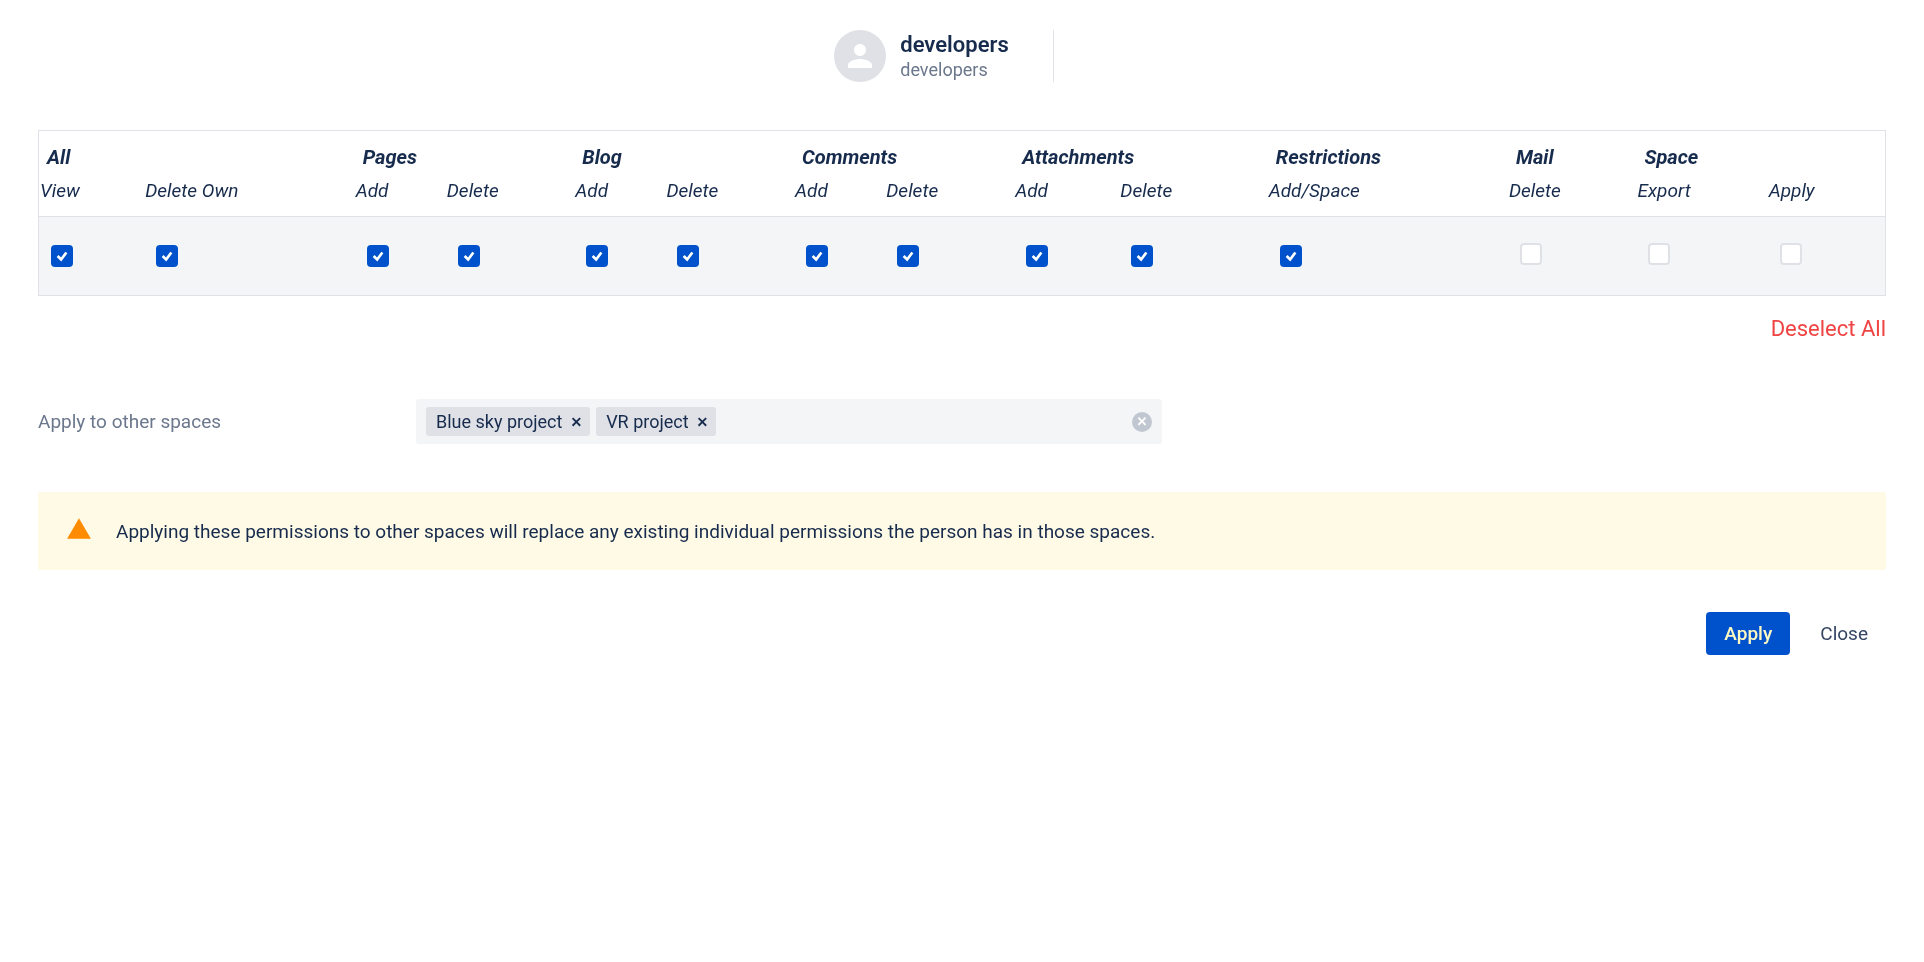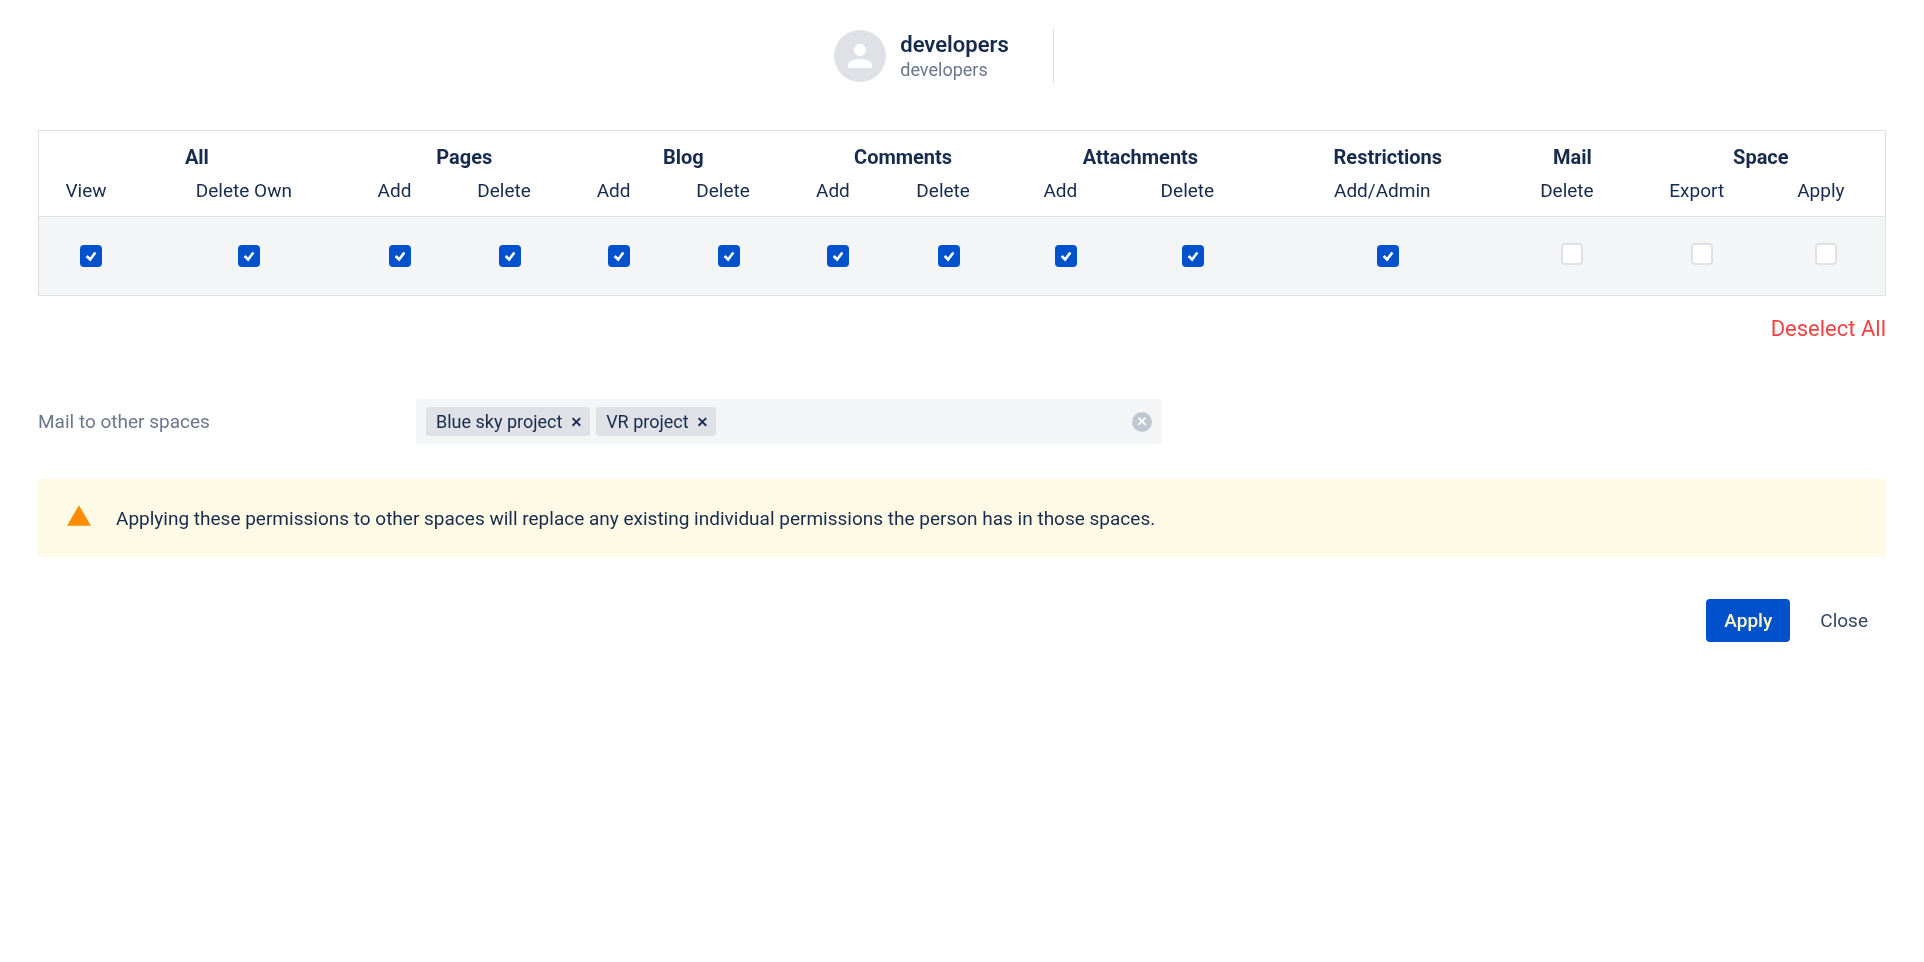--- a/index.html
+++ b/index.html
@@ -61,22 +61,23 @@
       color: #6B778C;
       margin-top: 2px;
     }
     .perm-table {
       width: 100%;
       border: 1px solid #DFE1E6;
       border-radius: 3px;
       border-collapse: collapse;
     }
     .perm-table th, .perm-table td {
-      text-align: center;
+      text-align: left;
       vertical-align: middle;
+      font-style: italic;
     }
     .group-header th {
       font-size: 20px;
       font-weight: 700;
       color: #172B4D;
       padding: 14px 8px 6px 8px;
     }
     .sub-header th {
       font-size: 19px;
       font-weight: 400;
@@ -169,21 +170,21 @@
       align-items: center;
       justify-content: center;
       cursor: pointer;
       font-size: 13px;
       font-weight: 700;
     }
     .warning-box {
       background: #FFFAE6;
       border-radius: 3px;
       padding: 24px 28px;
-      margin-top: 35px;
+      margin-top: 48px;
       display: flex;
       align-items: center;
       gap: 24px;
     }
     .warning-icon svg {
       width: 26px;
       height: 26px;
     }
     .warning-text {
       font-size: 19px;
@@ -247,21 +248,21 @@
         <th>View</th>
         <th>Delete Own</th>
         <th>Add</th>
         <th>Delete</th>
         <th>Add</th>
         <th>Delete</th>
         <th>Add</th>
         <th>Delete</th>
         <th>Add</th>
         <th>Delete</th>
-        <th>Add/Admin</th>
+        <th>Add/Space</th>
         <th>Delete</th>
         <th>Export</th>
         <th>Apply</th>
       </tr>
   </thead>
   <tbody>
     <tr class="perm-row" id="perm-row">
         <td><span class="checkbox checked">
             <svg viewBox="0 0 16 16">
               <polyline points="3,8 7,12 13,4"></polyline>
@@ -322,21 +323,21 @@
         <td><span class="checkbox unchecked"></span></td>
       </tr>
   </tbody>
 </table>
 
 <div class="deselect-row">
   <a class="deselect-link">Deselect All</a>
 </div>
 
 <div class="apply-row">
-  <div class="apply-label">Mail to other spaces</div>
+  <div class="apply-label">Apply to other spaces</div>
   <div class="tag-input">
     <span id="tags-container" style="display: flex; gap: 6px;">
         <span class="tag">
           <span>Blue sky project</span>
           <span class="tag-remove">✕</span>
         </span>
         <span class="tag">
           <span>VR project</span>
           <span class="tag-remove">✕</span>
         </span>

